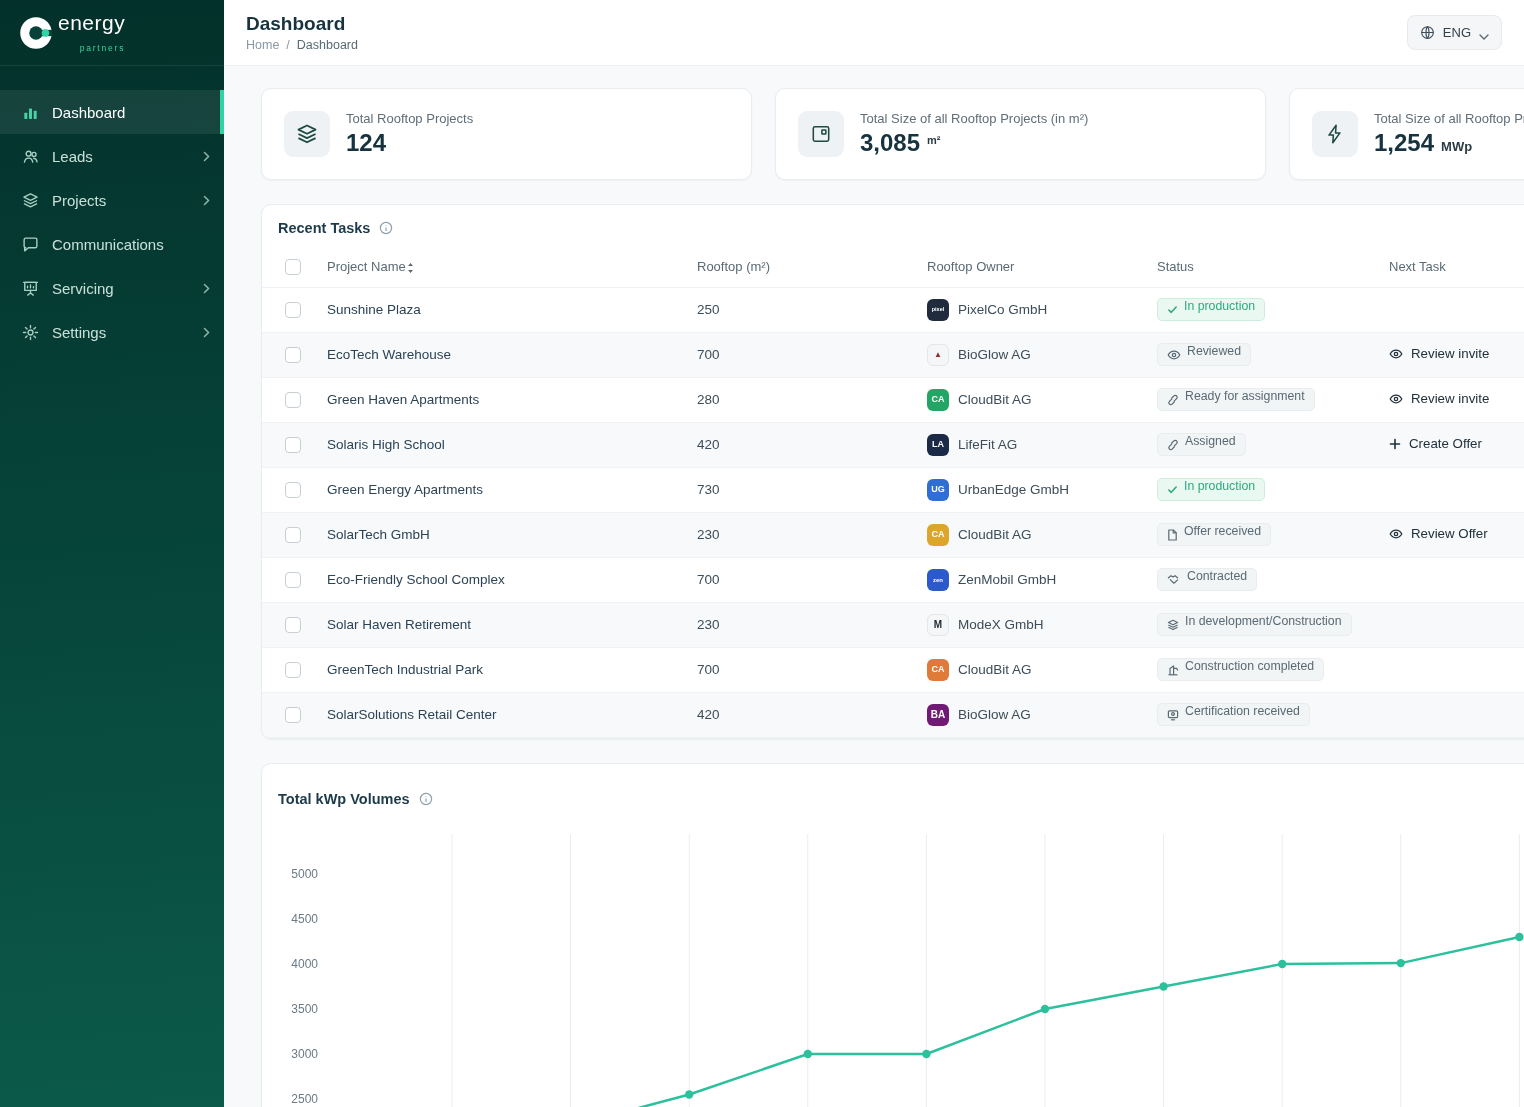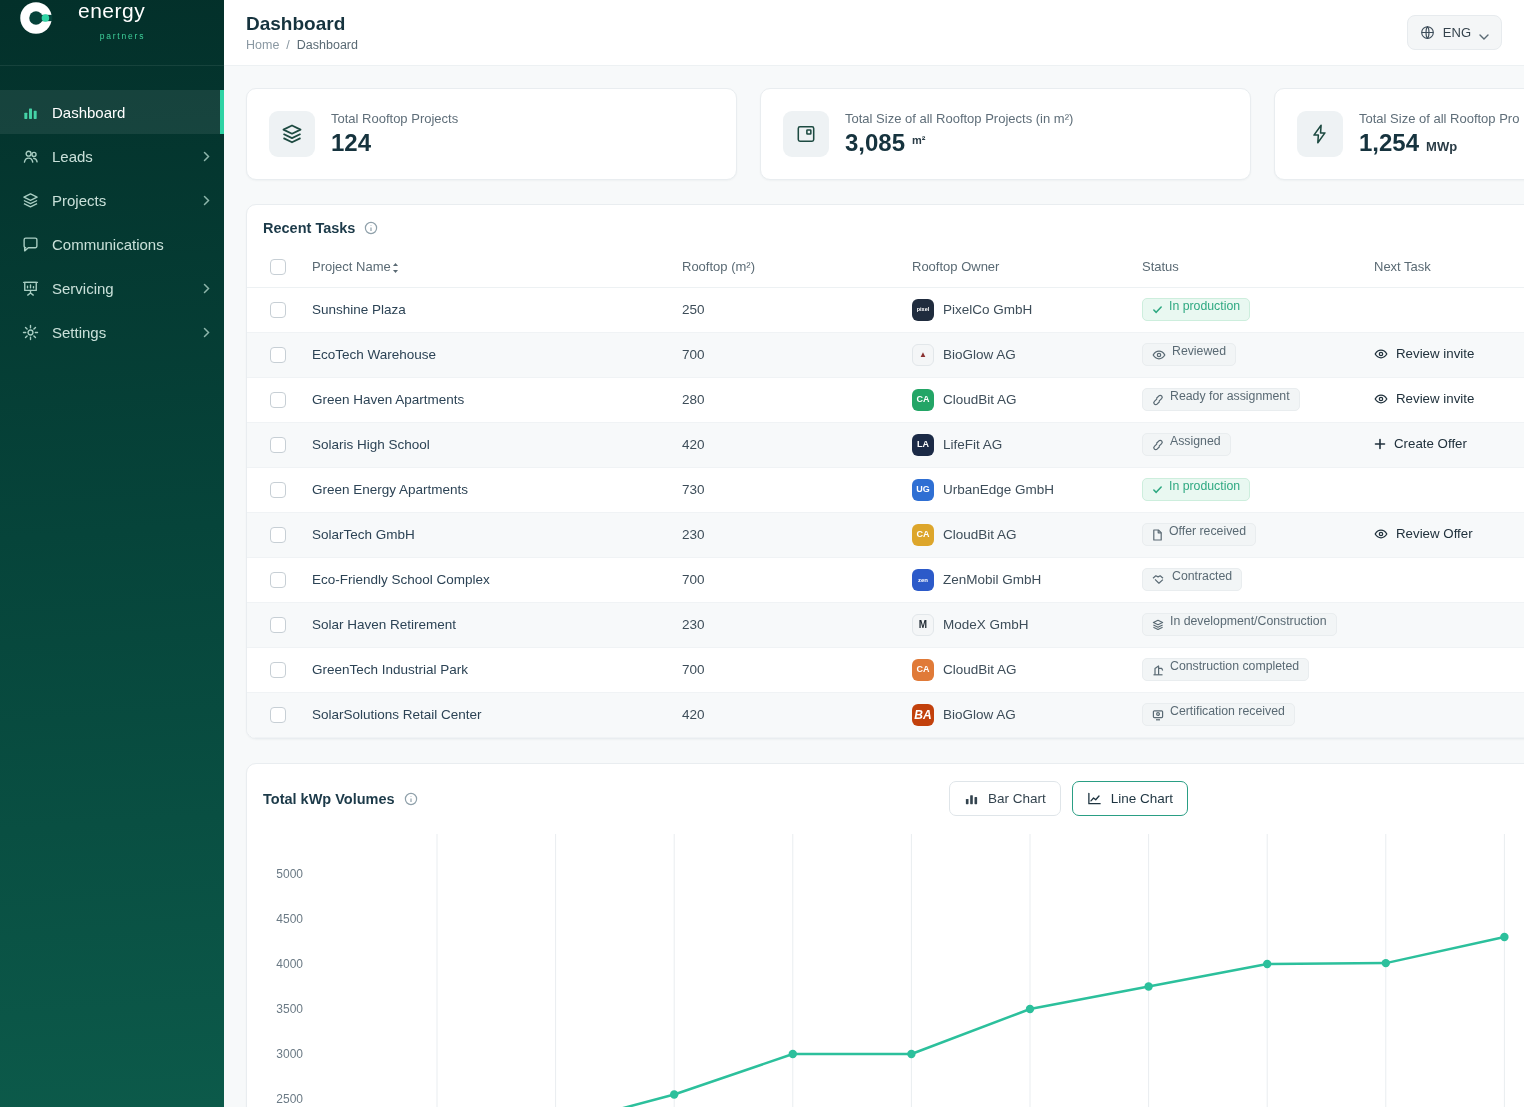--- a/index.html
+++ b/index.html
@@ -3,21 +3,21 @@
 <meta charset="utf-8">
 <style>
   *{margin:0;padding:0;box-sizing:border-box}
   html,body{width:1524px;height:1107px;overflow:hidden;background:#f7f9fa;
     font-family:"Liberation Sans",sans-serif;color:#22323d}
   .app{display:flex;width:1524px;height:1107px}
 
   
   .sidebar{flex:0 0 224px;width:224px;height:100%;
     background:linear-gradient(176deg,#03302a 0%,#06443a 48%,#0c5a4a 100%);}
-  .logo-row{height:66px;display:flex;align-items:flex-start;gap:24px;padding:0 18px;
+  .logo-row{height:66px;display:flex;align-items:center;gap:4px;padding:0 18px;
     border-bottom:1px solid rgba(255,255,255,.08);cursor:pointer}
   .brand-text{display:flex;flex-direction:column}
   .brand-name{font-size:21px;color:#fff;letter-spacing:.5px;line-height:1}
   .brand-sub{font-size:8.5px;color:#3fcf9a;letter-spacing:1.8px;align-self:flex-end;margin-top:10px}
   .nav{padding-top:24px}
   .nav-item{position:relative;display:flex;align-items:center;gap:13px;height:44px;
     padding:0 14px 0 22px;color:#c9e0d9;font-size:15px;cursor:pointer}
   .nav-item .nicon{display:inline-flex;color:#a9cec3}
   .nav-item .chev{margin-left:auto;display:inline-flex;color:#8db5aa}
   .nav-item.active{background:rgba(255,255,255,.08);color:#fff}
@@ -29,21 +29,21 @@
   .topbar{flex:0 0 66px;height:66px;background:#fff;border-bottom:1px solid #edf1f3;
     display:flex;align-items:center;justify-content:space-between;padding:0 22px}
   .page-title{font-size:19px;font-weight:700;color:#16333e}
   .crumbs{font-size:12.5px;color:#8a98a2;margin-top:3px;display:flex;gap:7px}
   .crumb-current{color:#5a6a74}
   .lang-btn{display:flex;align-items:flex-end;gap:8px;background:#f4f6f7;border:1px solid #e7ebee;
     border-radius:8px;padding:9px 12px;font-size:13px;color:#35434d;cursor:pointer;
     font-family:"Liberation Sans",sans-serif}
 
   
-  .content{flex:1;padding:22px 0 0 22px;overflow:hidden;position:relative}
+  .content{flex:1;padding:22px 0 0 37px;overflow:hidden;position:relative}
 
   .stats-row{display:flex;gap:23px;width:1800px}
   .stat-card{width:491px;height:92px;background:#fff;border:1px solid #e9edf0;border-radius:10px;
     padding:0 22px;display:flex;align-items:center;gap:16px;box-shadow:0 1px 2px rgba(16,40,50,.04)}
   .stat-icon{flex:0 0 46px;width:46px;height:46px;border-radius:9px;background:#eef2f4;
     display:flex;align-items:center;justify-content:center;color:#1d4a41}
   .stat-info{min-width:0}
   .stat-label{font-size:13px;color:#5f6e79;white-space:nowrap}
   .stat-value{font-size:24px;font-weight:700;color:#16333e;margin-top:3px;white-space:nowrap}
   .unit{font-size:13px;font-weight:700;color:#2a3c46;margin-left:7px}
@@ -520,21 +520,21 @@
                     <span>Construction completed</span>
                   </span></td>
                 <td></td>
               </tr>
               <tr class="alt">
                 <td><span class="checkbox"></span></td>
                 <td class="cname">SolarSolutions Retail Center</td>
                 <td>420</td>
                 <td>
                   <span class="owner">
-                    <span class="avatar" style="background:#c2410c;color:#ffffff;font-size:12px;font-style:italic;">BA</span>
+                    <span class="avatar" style="background:#701a75;color:#ffffff;font-size:10px;">BA</span>
                     <span>BioGlow AG</span>
                   </span>
                 </td>
                 <td><span class="badge ">
                     <span class="icn">
                       <svg width="12" height="12" viewBox="0 0 12 12" fill="none" stroke="currentColor" stroke-width="1.2">
                         <rect x="1.4" y="1.8" width="9.2" height="6.8" rx="1"></rect>
                         <circle cx="6" cy="5" r="1.4"></circle>
                         <path d="M4 10.8h4"></path>
                       </svg>
@@ -549,41 +549,20 @@
 
       <section class="panel">
         <div class="chart-head">
           <span class="panel-title">Total kWp Volumes</span>
           <span class="icn">
             <svg width="14" height="14" viewBox="0 0 14 14" fill="none" stroke="#8fa0aa" stroke-width="1.2">
                 <circle cx="7" cy="7" r="5.6"></circle>
                 <path d="M7 6.4V10M7 4.1v.3"></path>
               </svg>
           </span>
-          <div class="chart-btns">
-            <button class="cbtn">
-              <span class="icn">
-                <svg width="15" height="15" viewBox="0 0 16 16" fill="currentColor">
-                    <rect x="2" y="8.5" width="2.8" height="5.5" rx="0.6"></rect>
-                    <rect x="6.6" y="4.5" width="2.8" height="9.5" rx="0.6"></rect>
-                    <rect x="11.2" y="6.5" width="2.8" height="7.5" rx="0.6"></rect>
-                  </svg>
-              </span>
-              <span>Bar Chart</span>
-            </button>
-            <button class="cbtn active">
-              <span class="icn">
-                <svg width="15" height="15" viewBox="0 0 16 16" fill="none" stroke="currentColor" stroke-width="1.4" stroke-linecap="round" stroke-linejoin="round">
-                    <path d="M2 2.5V13.5H14"></path>
-                    <path d="M4.2 10.5L7 7.5l2.3 1.8 3.5-4"></path>
-                  </svg>
-              </span>
-              <span>Line Chart</span>
-            </button>
-          </div>
         </div>
         <svg class="chart" viewBox="0 0 1420 420">
             <line x1="190" y1="0" x2="190" y2="420" stroke="#e9edf0" stroke-width="1"></line>
             <line x1="308.6" y1="0" x2="308.6" y2="420" stroke="#e9edf0" stroke-width="1"></line>
             <line x1="427.2" y1="0" x2="427.2" y2="420" stroke="#e9edf0" stroke-width="1"></line>
             <line x1="545.8" y1="0" x2="545.8" y2="420" stroke="#e9edf0" stroke-width="1"></line>
             <line x1="664.4" y1="0" x2="664.4" y2="420" stroke="#e9edf0" stroke-width="1"></line>
             <line x1="783" y1="0" x2="783" y2="420" stroke="#e9edf0" stroke-width="1"></line>
             <line x1="901.5999999999999" y1="0" x2="901.5999999999999" y2="420" stroke="#e9edf0" stroke-width="1"></line>
             <line x1="1020.1999999999999" y1="0" x2="1020.1999999999999" y2="420" stroke="#e9edf0" stroke-width="1"></line>

